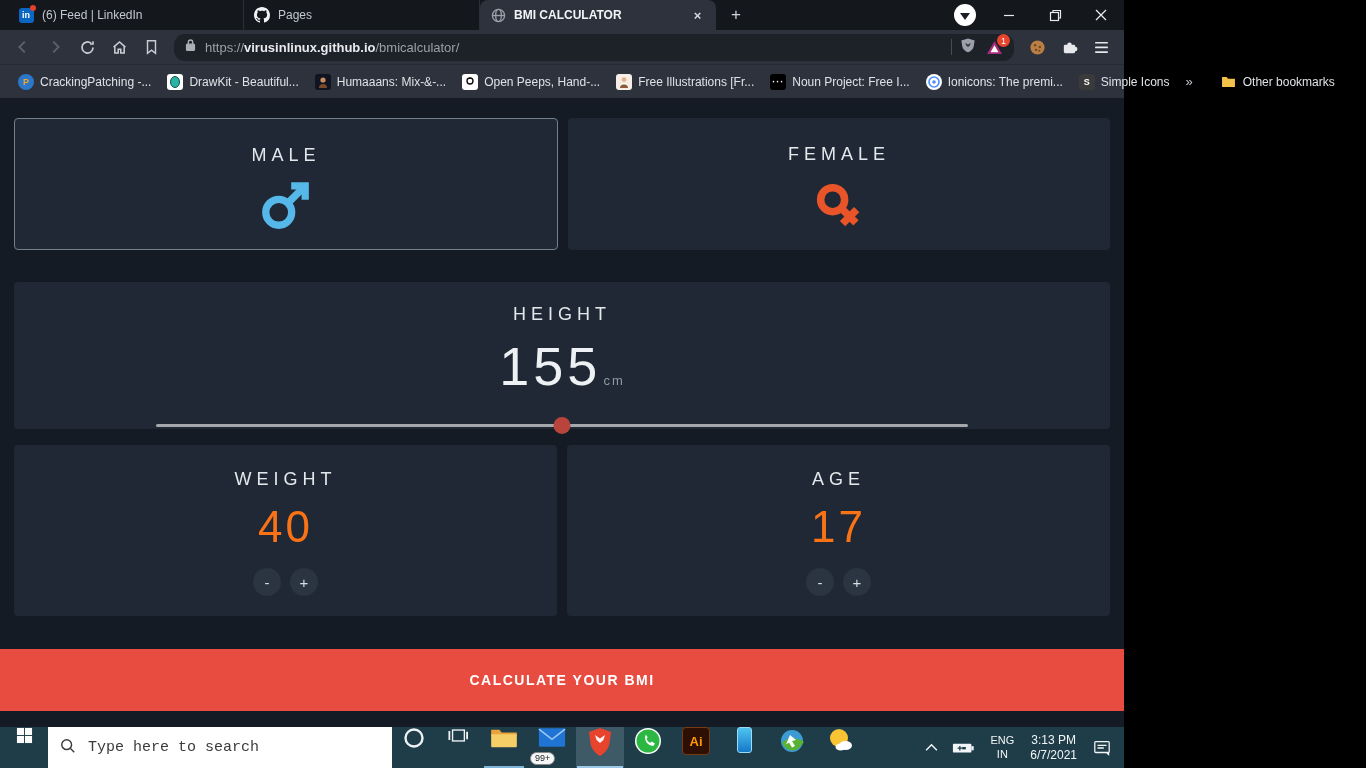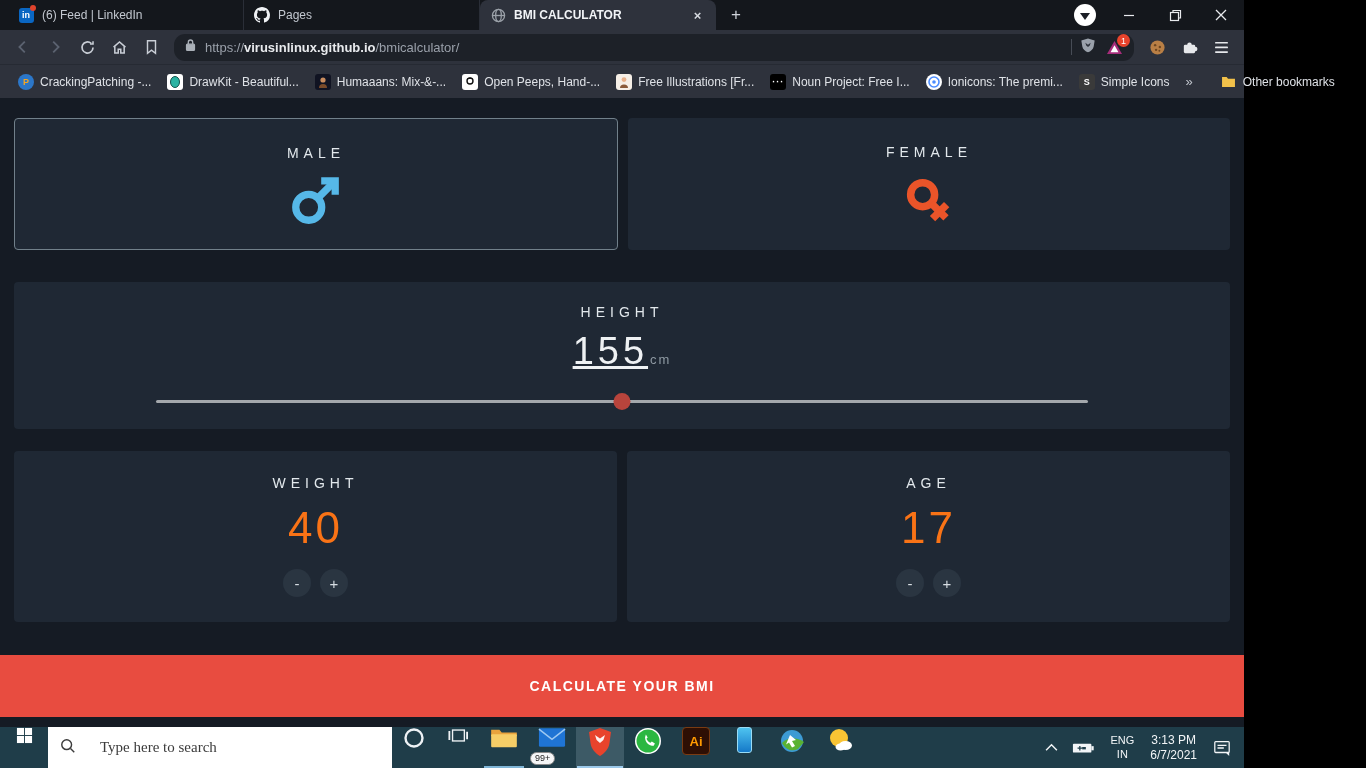--- a/index.html
+++ b/index.html
@@ -1,18 +1,18 @@
 <!DOCTYPE html>
 <html><head>
 <meta charset="utf-8">
 <style>
   * { margin:0; padding:0; box-sizing:border-box; }
   html,body { width:1366px; height:768px; overflow:hidden; }
   body { font-family:"Liberation Sans", sans-serif; background:#000; }
-  .screen { width:1244px; height:768px; display:flex; flex-direction:column; }
+  .screen { width:1124px; height:768px; display:flex; flex-direction:column; }
 
   
   .tabbar { height:30px; background:#14171c; display:flex; align-items:flex-end; padding-left:8px; }
   .tab { width:236px; height:30px; display:flex; align-items:center; gap:8px; padding:0 10px;
          color:#c3c8d0; font-size:12px; border-right:1px solid #2a2e37; cursor:default; }
   .tab .title { flex:1; white-space:nowrap; overflow:hidden; text-overflow:ellipsis; }
   .tab.active { background:#2e323c; border-radius:8px 8px 0 0; color:#f2f4f7; font-weight:bold; border-right:none; }
   .favicon { width:16px; height:16px; flex:0 0 16px; position:relative; display:flex; align-items:center; justify-content:center; }
   .li-ic { width:15px; height:15px; background:#0a66c2; border-radius:3px; color:#fff; font-size:9px; font-weight:bold;
            display:flex; align-items:center; justify-content:center; }
@@ -50,47 +50,47 @@
            font-size:9px; font-weight:bold; overflow:hidden; flex:0 0 16px; }
   .bm-chev { color:#c0c5cc; font-size:13px; padding:0 8px; }
   .bm-div { width:1px; height:17px; background:#4a4f59; margin:0 6px; }
 
   
   .page { flex:1; background:#151b24; padding-top:20px; display:flex; flex-direction:column; position:relative; }
   .prow { display:flex; gap:10px; margin:0 14px; }
   .card { background:#1f2834; border-radius:4px; text-align:center; }
   .gender-card { flex:1; height:132px; padding-top:26px; }
   .gender-card.selected { border:1px solid #71808a; }
-  .plabel { color:#e2e8ec; font-size:14px; letter-spacing:5px; font-weight:500; }
+  .plabel { color:#e2e8ec; font-size:18px; letter-spacing:5px; font-weight:500; }
   .gicon-wrap { margin-top:10px; height:62px; display:flex; align-items:center; justify-content:center; }
   .female-rot { transform:rotate(-45deg); display:inline-flex; }
   .height-card { height:147px; margin:32px 14px 0; padding-top:22px; }
   .hvalue-row { margin-top:10px; display:flex; align-items:baseline; justify-content:center; }
-  .big-value { color:#eef1f3; font-size:38px; letter-spacing:4px;text-decoration:underline; }
+  .big-value { color:#eef1f3; font-size:54px; letter-spacing:4px; }
   .unit { color:#8f9aa3; font-size:13px; letter-spacing:2px; margin-left:2px; }
   .slider { position:relative; margin:20px 142px 0; height:17px; }
   .slider-track { position:absolute; top:7px; left:0; right:0; height:3px; background:#a4a8ac; border-radius:2px; }
   .slider-thumb { position:absolute; top:0; width:17px; height:17px; border-radius:50%; background:#b8443c;
                   transform:translateX(-50%); }
-  .wa-row { margin-top:22px; }
+  .wa-row { margin-top:16px; }
   .wa-card { flex:1; height:171px; padding-top:24px; display:flex; flex-direction:column; align-items:center; }
   .wa-value { color:#f97316; font-size:44px; letter-spacing:3px; margin-top:12px; }
   .steppers { margin-top:16px; display:flex; gap:9px; }
   .stepper { width:28px; height:28px; border-radius:50%; background:#2a3541; border:none; color:#d7dde2;
              font-size:15px; display:flex; align-items:center; justify-content:center; cursor:pointer; }
   .calc-btn { margin-top:33px; width:100%; height:62px; background:#e84c40; border:none; color:#fff;
               font-family:"Liberation Sans",sans-serif; font-size:14px; font-weight:bold; letter-spacing:1.5px; cursor:pointer; }
 
   
   .taskbar { height:41px; background:#1f3d49; display:flex; align-items:stretch; }
   .tb-cell { width:48px; display:flex; align-items:flex-start; justify-content:center; position:relative; }
   .tb-cell.narrow { width:44px; }
   .tb-search { width:344px; background:#fff; display:flex; align-items:center; padding-left:12px; gap:12px; }
   .tb-search input { border:none; outline:none; font-size:15px; color:#14532d; width:260px; background:transparent;
-                     font-family:Liberation Serif, serif;margin-left:12px; }
+                     font-family:Liberation Mono, monospace; }
   .tb-search input::placeholder { color:#3b3b3b; opacity:1; }
   .underline { position:absolute; bottom:0; left:50%; transform:translateX(-50%); height:2px; width:40px; background:#7fb5d6; }
   .tb-cell.activeapp { background:#3d5a66; }
   .tb-cell.activeapp .underline { width:46px; background:#9cc9ea; }
   .mail-badge { position:absolute; bottom:3px; left:2px; background:#f5f6f7; color:#1c1c1c; border:1px solid #8a8a8a;
                 font-size:9px; border-radius:8px; padding:0 4px; line-height:11px; }
   .ai-sq { width:28px; height:28px; background:#2e0f04; border:1px solid #7a3b12; border-radius:4px; color:#ff9a00;
            font-size:13px; font-weight:bold; display:flex; align-items:center; justify-content:center; }
   .phone-sq { width:15px; height:26px; border-radius:3px; background:linear-gradient(#4ec3f0,#1579c8); border:1px solid #9adcf5; }
   .tray { margin-left:auto; display:flex; align-items:center; padding-right:6px; }

